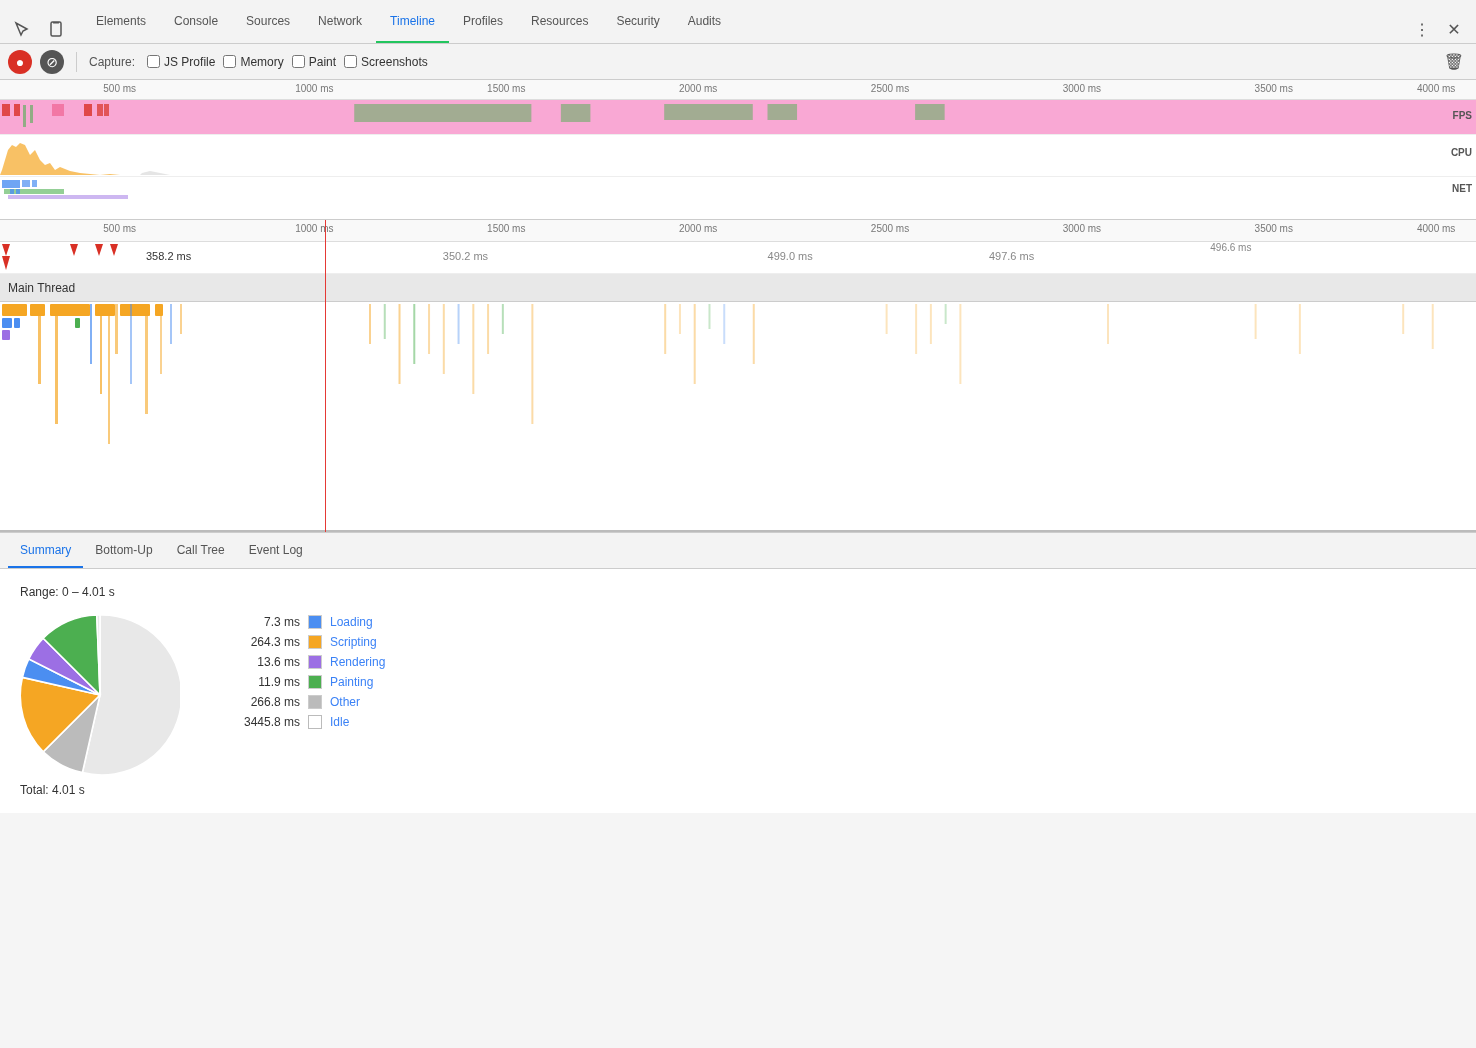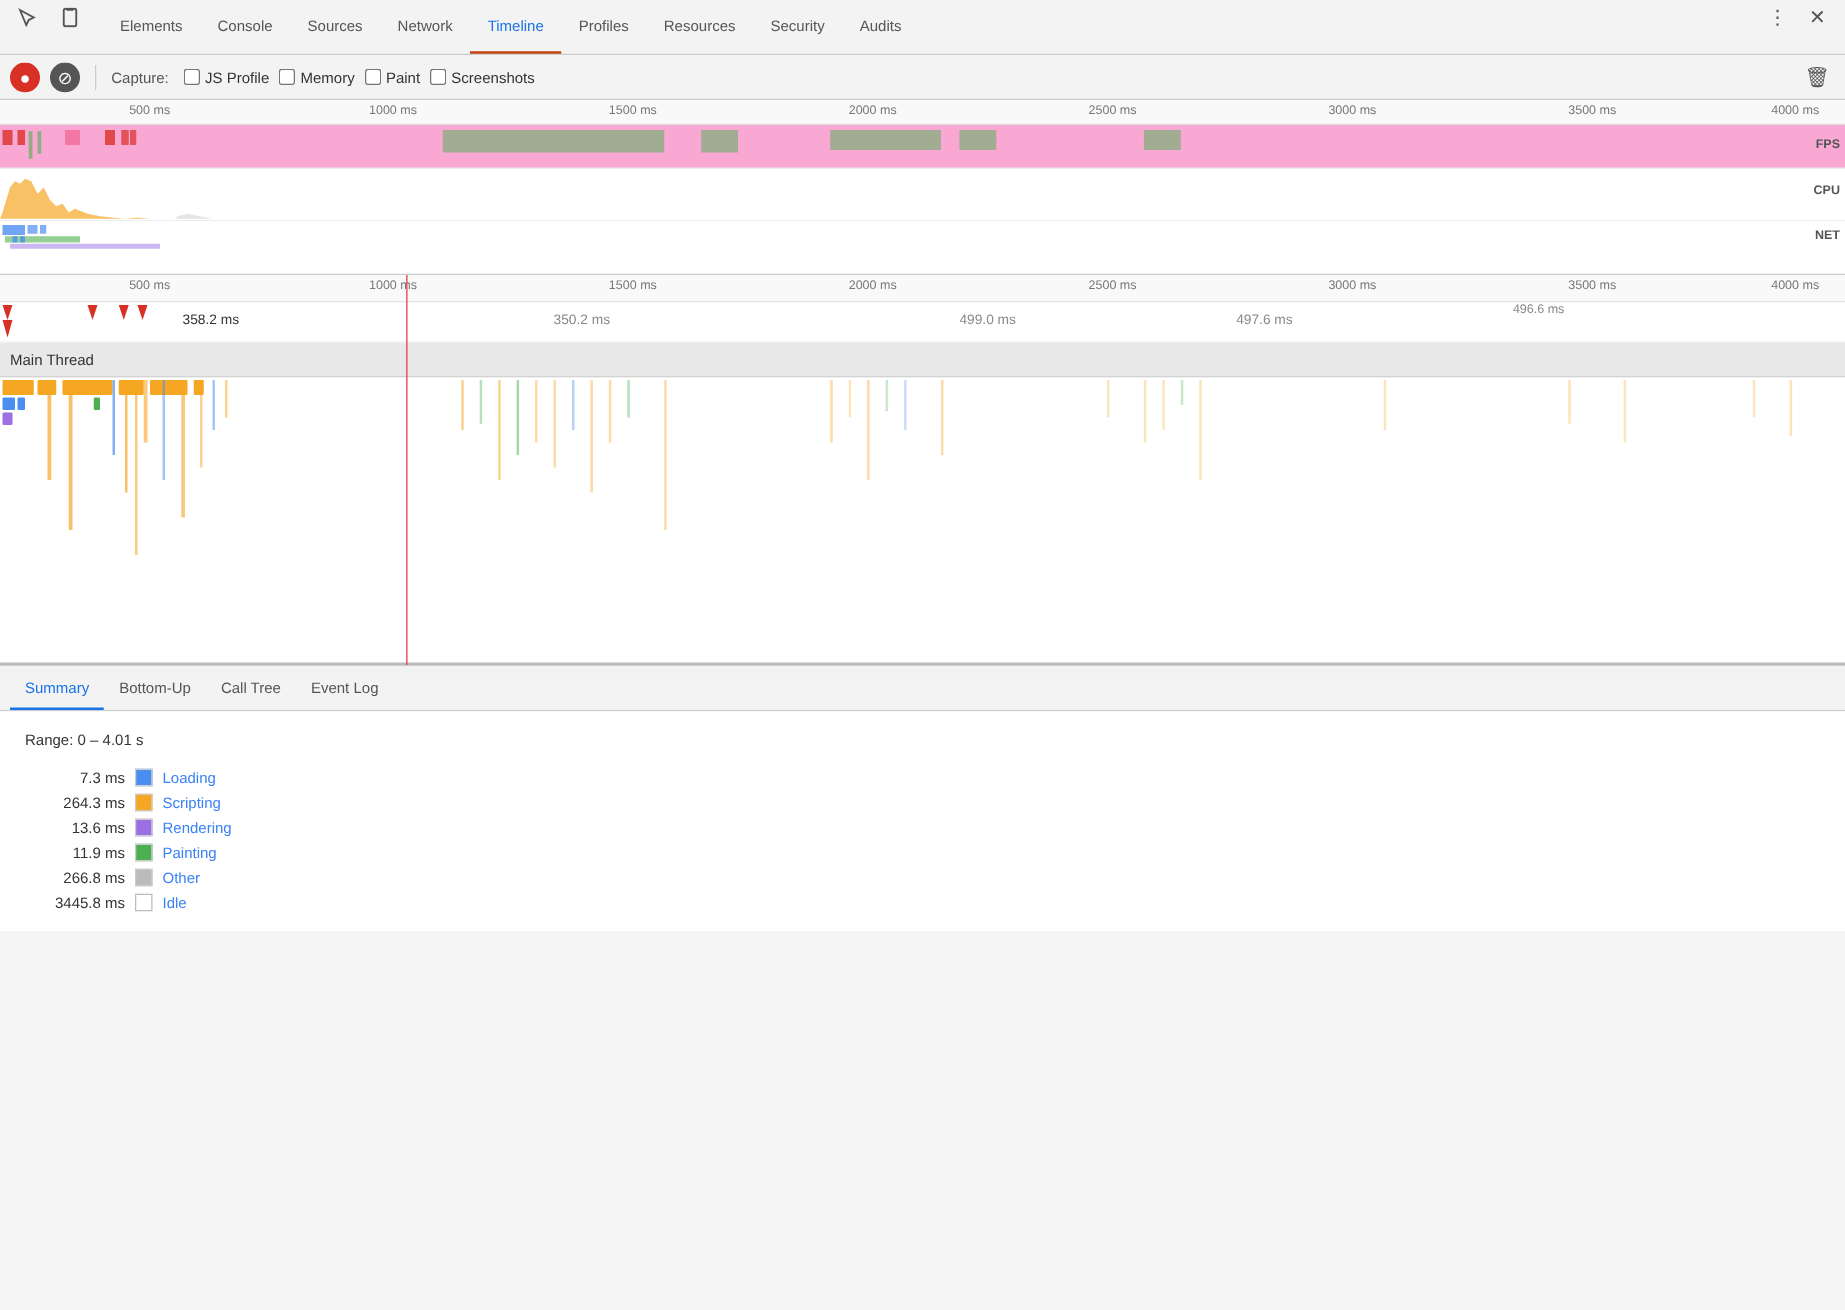--- a/index.html
+++ b/index.html
@@ -9,21 +9,21 @@
       background: #f5f5f5;
       color: #333;
       width: 1476px;
       min-height: 1048px;
       overflow: hidden;
     }
 
     
     .devtools-nav {
       display: flex;
-      align-items: flex-start;
+      align-items: flex-end;
       background: #f3f3f3;
       border-bottom: 1px solid #ccc;
       height: 44px;
       padding: 0 8px;
     }
     .nav-icons {
       display: flex;
       align-items: center;
       gap: 6px;
       margin-right: 12px;
@@ -46,21 +46,21 @@
       display: flex;
       align-items: center;
       cursor: pointer;
       color: #555;
       font-size: 12px;
       white-space: nowrap;
       border-bottom: 2px solid transparent;
     }
     .nav-tab.active {
       color: #1a73e8;
-      border-bottom: 2px solid #c2410c;
+      border-bottom: 2px solid #22c55e;
     }
     .nav-spacer { flex: 1; }
     .nav-end-icons {
       display: flex;
       align-items: center;
       gap: 4px;
     }
 
     
     .toolbar {
@@ -462,20 +462,41 @@
   <div class="bottom-tab active">Summary</div>
   <div class="bottom-tab">Bottom-Up</div>
   <div class="bottom-tab">Call Tree</div>
   <div class="bottom-tab">Event Log</div>
 </div>
 
 <div class="summary-panel">
   <div class="range-label">Range: 0 – 4.01 s</div>
   <div class="summary-content">
 
+    <div>
+      <div class="pie-chart-container">
+        <svg width="160" height="160" viewBox="-1 -1 2 2" style="transform:rotate(-90deg)">
+
+          <path d="M0,0 L1,0 A1,1,0,1,1,-0.97,-0.22 Z" fill="#e8e8e8" stroke="white" stroke-width="0.02"></path>
+
+          <path d="M0,0 L-0.97,-0.22 A1,1,0,0,1,-0.71,-0.71 Z" fill="#bbb" stroke="white" stroke-width="0.02"></path>
+
+          <path d="M0,0 L-0.71,-0.71 A1,1,0,0,1,0.22,-0.97 Z" fill="#f5a623" stroke="white" stroke-width="0.02"></path>
+
+          <path d="M0,0 L0.22,-0.97 A1,1,0,0,1,0.45,-0.89 Z" fill="#4b8ef1" stroke="white" stroke-width="0.02"></path>
+
+          <path d="M0,0 L0.45,-0.89 A1,1,0,0,1,0.71,-0.71 Z" fill="#9c6fe4" stroke="white" stroke-width="0.02"></path>
+
+          <path d="M0,0 L0.71,-0.71 A1,1,0,0,1,1,-0.04 Z" fill="#4caf50" stroke="white" stroke-width="0.02"></path>
+
+          <path d="M0,0 L1,-0.04 A1,1,0,0,1,1,0 Z" fill="#e8e8e8" stroke="white" stroke-width="0.02"></path>
+        </svg>
+      </div>
+      <div class="total-label">Total: 4.01 s</div>
+    </div>
 
     <div class="legend">
       <div class="legend-row">
         <span class="legend-value">7.3 ms</span>
         <div class="legend-swatch" style="background:#4b8ef1;"></div>
         <span class="legend-label">Loading</span>
       </div>
       <div class="legend-row">
         <span class="legend-value">264.3 ms</span>
         <div class="legend-swatch" style="background:#f5a623;"></div>

